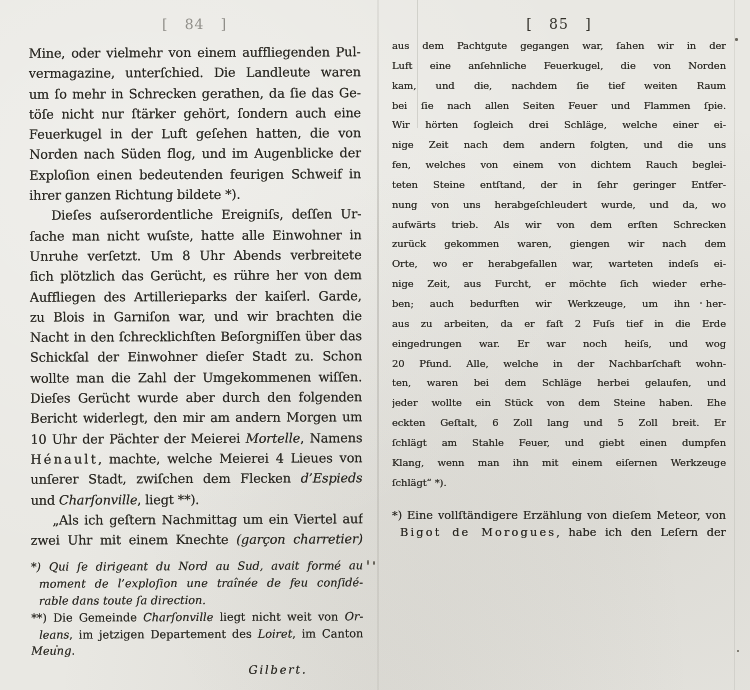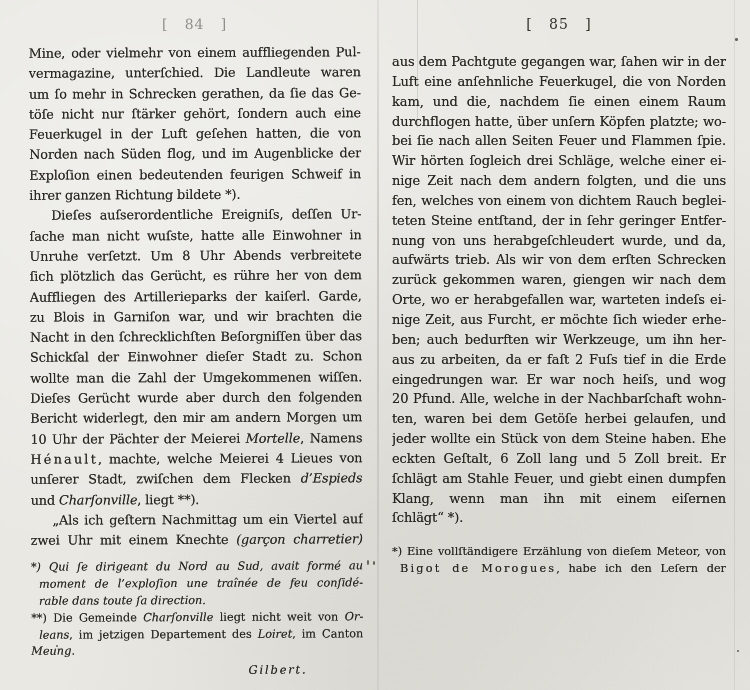--- a/index.html
+++ b/index.html
@@ -23,35 +23,35 @@
   .edge-right { position: absolute; left: 734px; top: 0; width: 1px; height: 100%; background: rgba(60,56,46,0.09); }
   .speck { position: absolute; background: #3c382e; border-radius: 45%; opacity: 0.75; }
 
   .page { position: absolute; top: 16px; }
   .page-left  { left: 30px;  width: 332px; transform: rotate(-0.25deg); }
   .page-right { left: 392px; width: 334px; }
 
   .page-header {
     text-align: center; white-space: pre;
     font-size: 14px; color: #33312a; letter-spacing: 1px;
-    margin-bottom: 20px;
+    margin-bottom: 4px;
   }
   .page-left .page-header { opacity: 0.5; margin-bottom: 11px; }
 
   .line {
     text-align: justify; text-align-last: justify;
     white-space: normal; overflow: hidden;
     text-shadow: 0 0 0.55px rgba(39,37,31,0.6);
   }
   .para-end { text-align-last: left; }
   .indent { text-indent: 1.7em; }
   .indent-sm { text-indent: 0.7em; }
 
   .body-left  .line { font-size: 12.8px; line-height: 20.3px;  height: 20.3px;  letter-spacing: -0.1px; }
-  .body-right .line { font-size: 13px; line-height: 19.85px; height: 19.85px; letter-spacing: -0.1px; }
+  .body-right .line { font-size: 10px; line-height: 19.85px; height: 19.85px; letter-spacing: -0.1px; }
 
   .footnotes { margin-top: 9px; }
   .page-right .footnotes { margin-top: 16px; }
   .fn .line { font-size: 11.3px; line-height: 16.8px; height: 16.8px; }
   .fn-italic { font-style: italic; }
 
   .signature {
     font-style: italic; font-size: 11.5px; letter-spacing: 1.8px;
     text-align: right; padding-right: 56px; margin-top: 3px;
     text-shadow: 0 0 0.55px rgba(39,37,31,0.6);
@@ -116,37 +116,36 @@
         </div>
       <div class="signature">Gilbert.</div>
     </div>
   </div>
 
   <div class="page page-right">
     <div class="page-header">[   85   ]</div>
     <div class="body body-right">
         <div class="line">aus dem Pachtgute gegangen war, ſahen wir in der</div>
         <div class="line">Luft eine anſehnliche Feuerkugel, die von Norden</div>
-        <div class="line">kam, und die, nachdem ſie einen einem Raum</div>
-        <div class="line">durchflogen hatte, über unſern Köpfen platzte; wo-</div>
+        <div class="line">kam, und die, nachdem ſie tief weiten Raum</div>
         <div class="line">bei ſie nach allen Seiten Feuer und Flammen ſpie.</div>
         <div class="line">Wir hörten ſogleich drei Schläge, welche einer ei-</div>
         <div class="line">nige Zeit nach dem andern folgten, und die uns</div>
         <div class="line">fen, welches von einem von dichtem Rauch beglei-</div>
         <div class="line">teten Steine entſtand, der in ſehr geringer Entfer-</div>
         <div class="line">nung von uns herabgeſchleudert wurde, und da, wo</div>
         <div class="line">aufwärts trieb. Als wir von dem erſten Schrecken</div>
         <div class="line">zurück gekommen waren, giengen wir nach dem</div>
         <div class="line">Orte, wo er herabgefallen war, warteten indeſs ei-</div>
         <div class="line">nige Zeit, aus Furcht, er möchte ſich wieder erhe-</div>
         <div class="line">ben; auch bedurften wir Werkzeuge, um ihn her-</div>
         <div class="line">aus zu arbeiten, da er faſt 2 Fuſs tief in die Erde</div>
         <div class="line">eingedrungen war. Er war noch heiſs, und wog</div>
         <div class="line">20 Pfund. Alle, welche in der Nachbarſchaft wohn-</div>
-        <div class="line">ten, waren bei dem Getöſe herbei gelaufen, und</div>
+        <div class="line">ten, waren bei dem Schläge herbei gelaufen, und</div>
         <div class="line">jeder wollte ein Stück von dem Steine haben. Ehe</div>
         <div class="line">eckten Geſtalt, 6 Zoll lang und 5 Zoll breit. Er</div>
         <div class="line">ſchlägt am Stahle Feuer, und giebt einen dumpfen</div>
         <div class="line">Klang, wenn man ihn mit einem eiſernen Werkzeuge</div>
         <div class="line para-end">ſchlägt“ *).</div>
       </div>
     <div class="footnotes">
       <div class="fn">
           <div class="line">*) Eine vollſtändigere Erzählung von dieſem Meteor, von Hrn.</div>
           <div class="line indent-sm"><span class="sperr">Bigot de Morogues</span>, habe ich den Leſern der Anna-</div>

